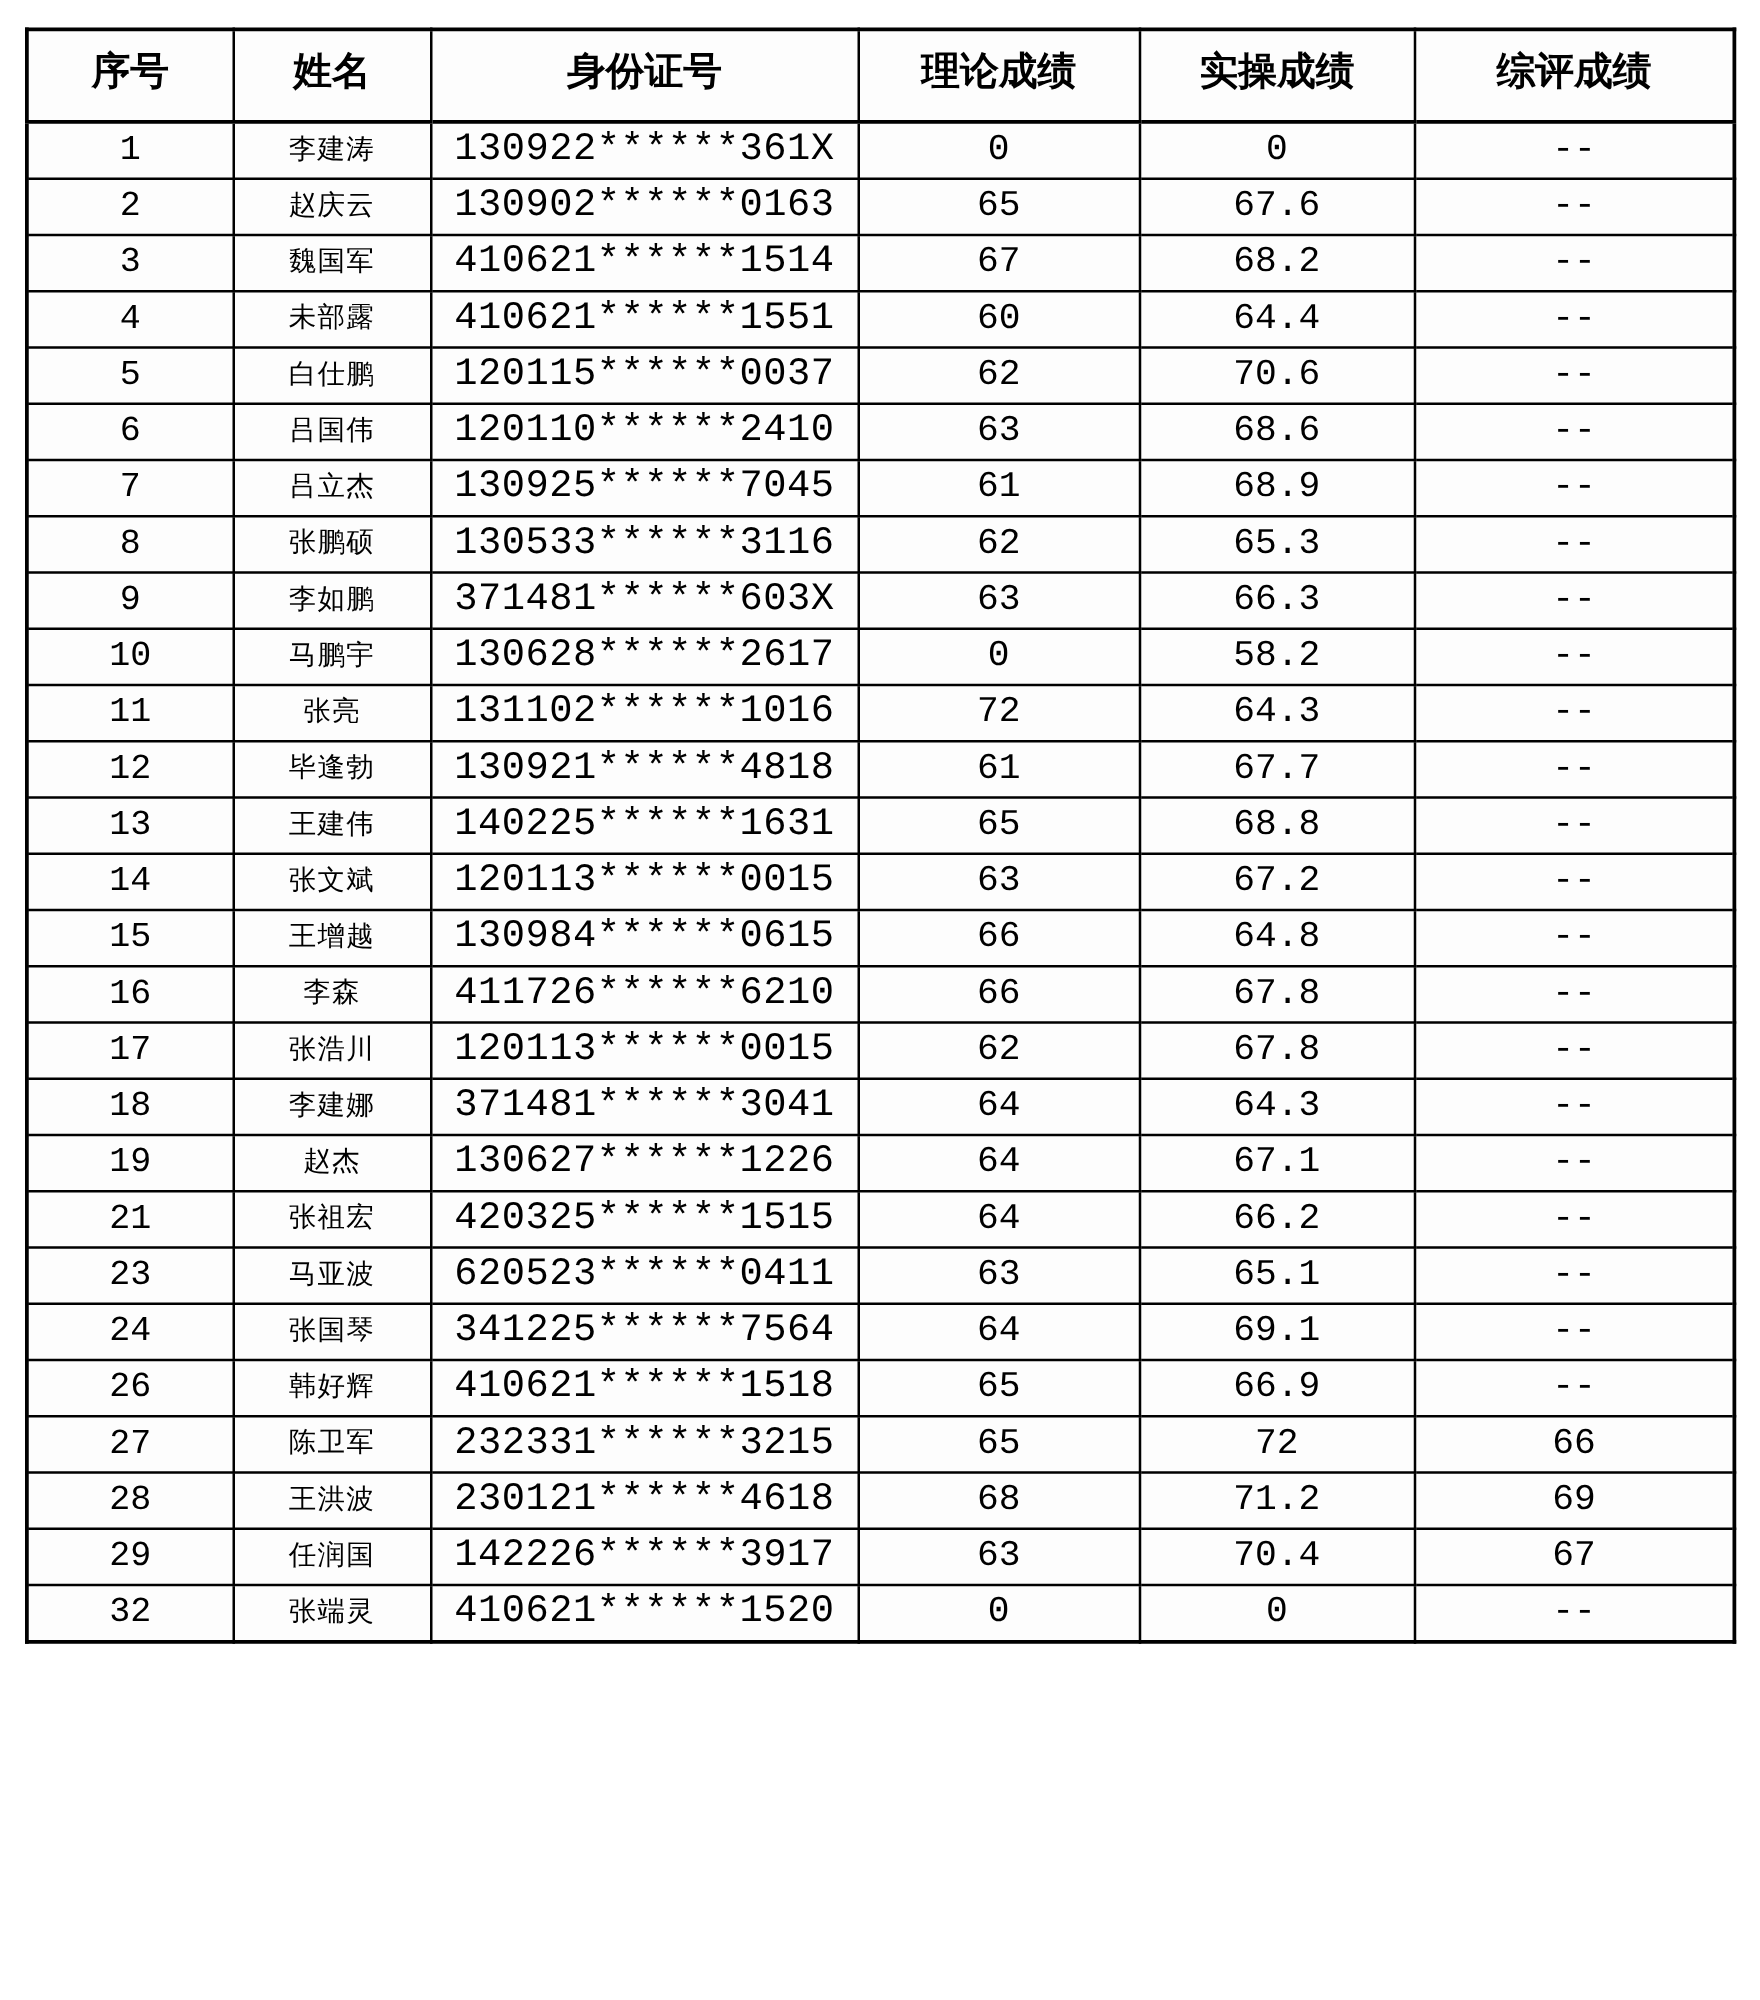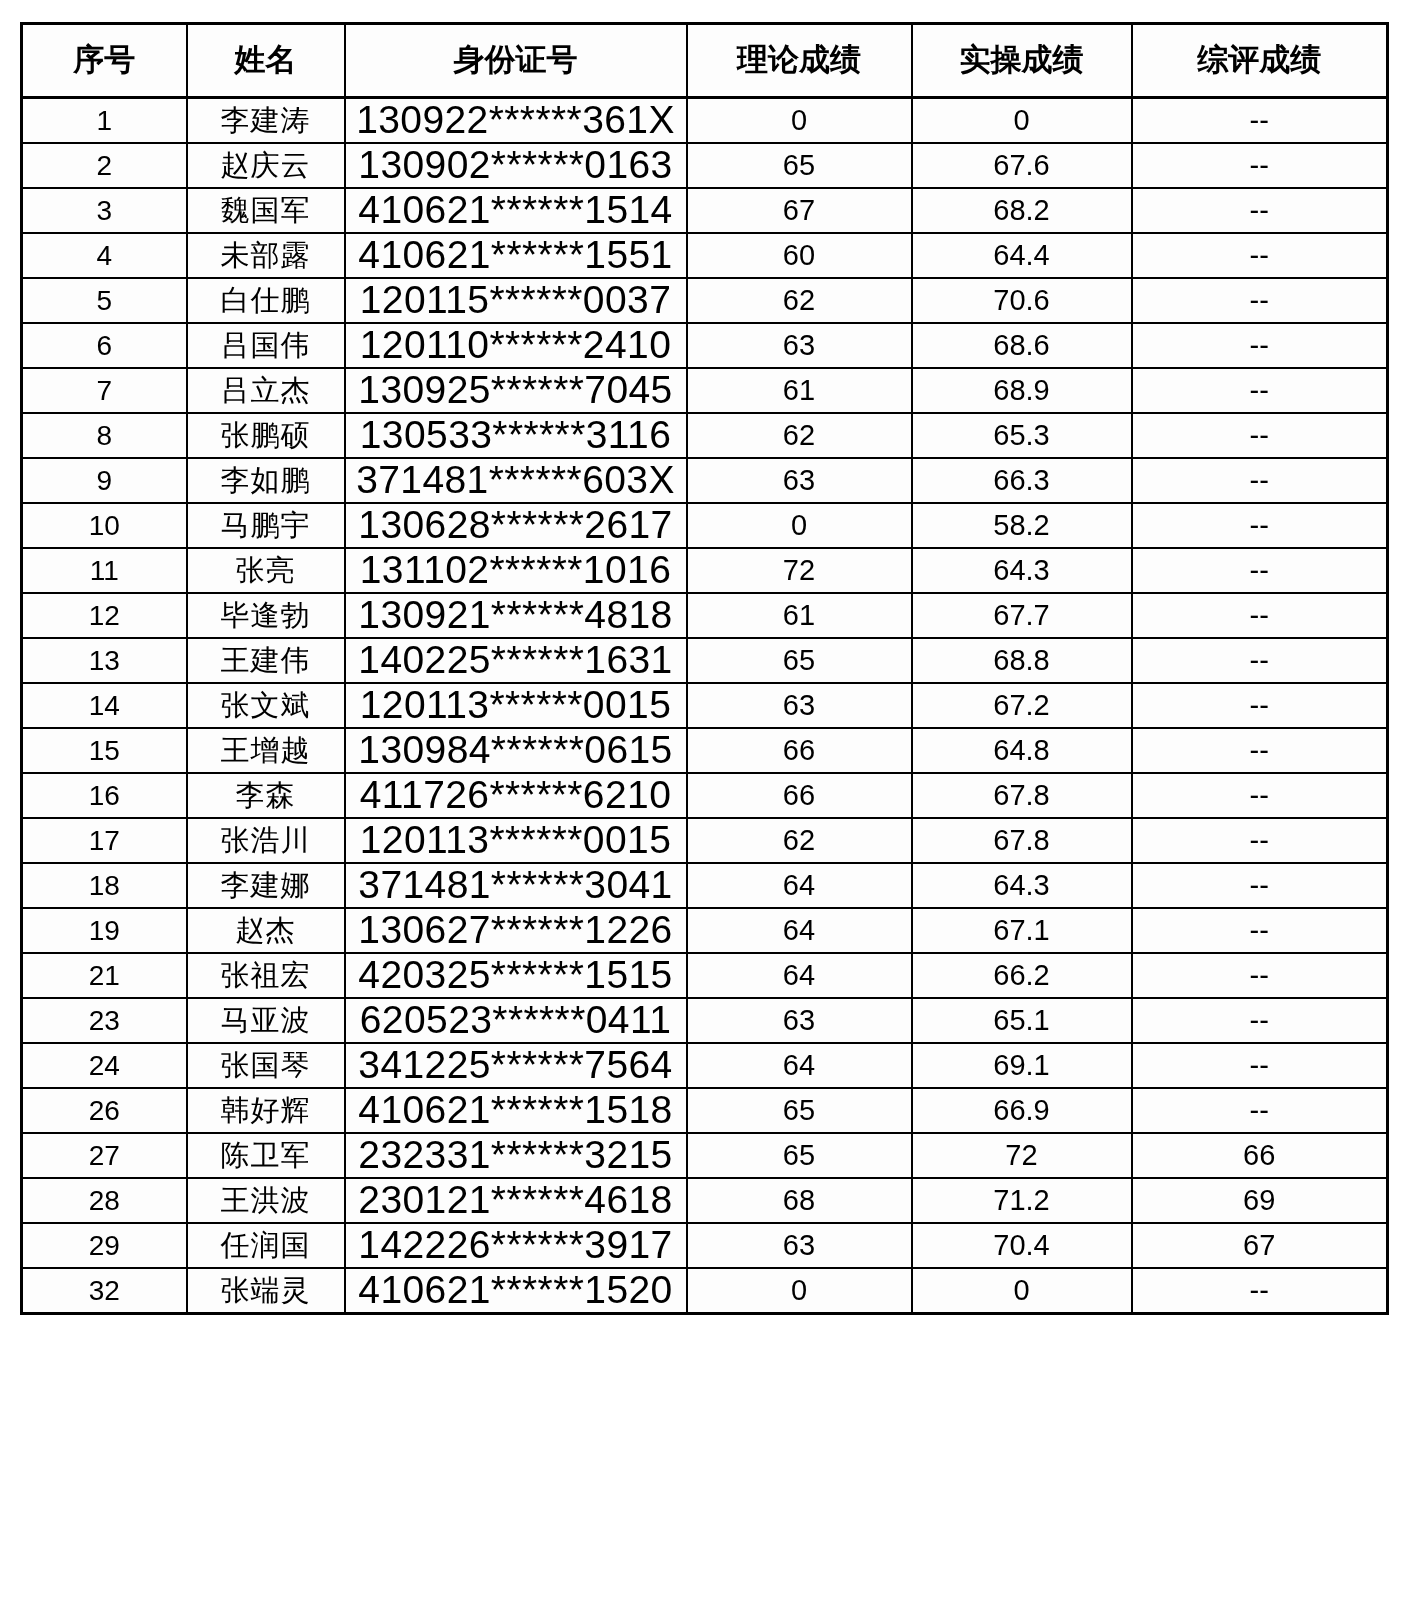--- a/index.html
+++ b/index.html
@@ -13,20 +13,21 @@
     font-family: "Liberation Sans", "DejaVu Sans", sans-serif;
     color: #000000;
     overflow: hidden;
   }
 
   #sheet {
     position: relative;
     width: 1408px;
     height: 1600px;
     background: #ffffff;
+    font-family: Liberation Mono, monospace;
   }
 
   #score-table {
     position: absolute;
     left: 20px;
     top: 22px;
     width: 1366px;
     border-collapse: collapse;
     table-layout: fixed;
     background: #fdfdfd;
@@ -60,25 +61,25 @@
   #score-table tbody td {
     height: 43px;
     font-size: 29px;
     font-weight: normal;
   }
 
   #score-table tbody tr td.cell-seq {
     font-size: 28px;
   }
   #score-table tbody tr td.cell-name {
-    font-size: 29px;
+    font-size: 22px;
     letter-spacing: 1px;
   }
   #score-table tbody tr td.cell-id {
-    font-size: 39px;
+    font-size: 31px;
     letter-spacing: 0.4px;
     white-space: nowrap;
   }
   #score-table tbody tr td.cell-theory,
   #score-table tbody tr td.cell-prac,
   #score-table tbody tr td.cell-comp {
     font-size: 29px;
   }
 
   

